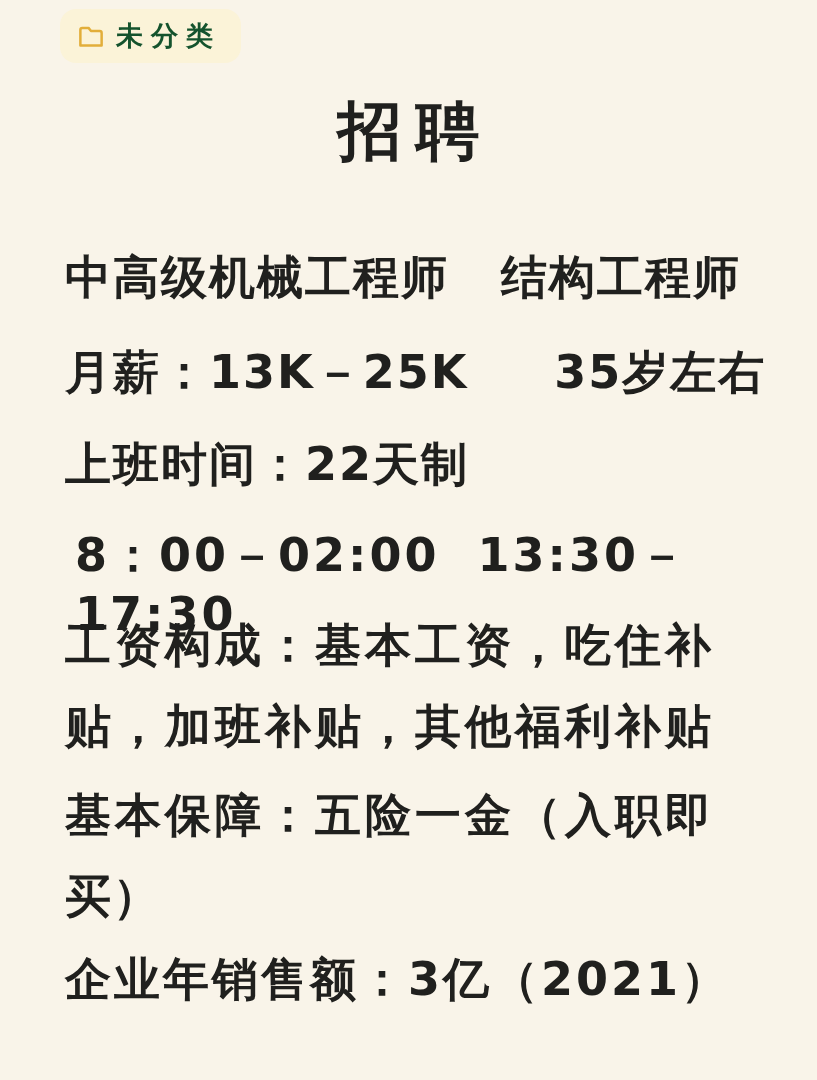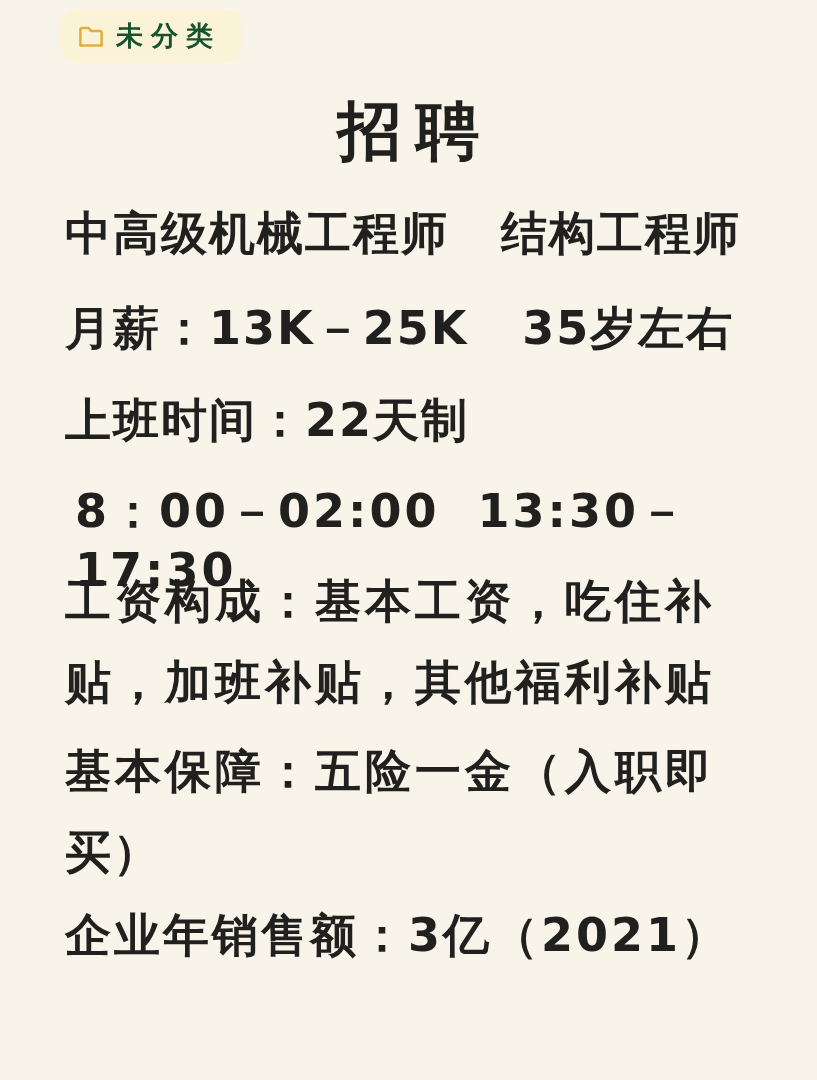--- a/index.html
+++ b/index.html
@@ -49,23 +49,23 @@
   .line {
     position: absolute;
     left: 65px; right: 30px;
     font-size: 46px;
     font-weight: 700;
     letter-spacing: 2px;
     white-space: pre-wrap;
     display: flex;
     align-items: baseline;
   }
-  .line span { white-space: pre-wrap; }
+  .line span { white-space: pre-wrap; margin-top: 44px; }
   .l1 { top: 203px; gap: 52px; }
-  .l2 { top: 298px; gap: 54px; text-align: right; }
+  .l2 { top: 298px; gap: 86px; text-align: right; }
   .l3 { top: 390px; }
   .l4 { top: 481px; left: 75px; letter-spacing: 3px; }
   .l5 { top: 571px; letter-spacing: 4px; }
   .l6 { top: 652px; letter-spacing: 4px; }
   .l7 { top: 741px; letter-spacing: 4px; }
   .l8 { top: 822px; }
   .l9 { top: 905px; letter-spacing: 3px; }
 </style>
 </head>
 <body>

